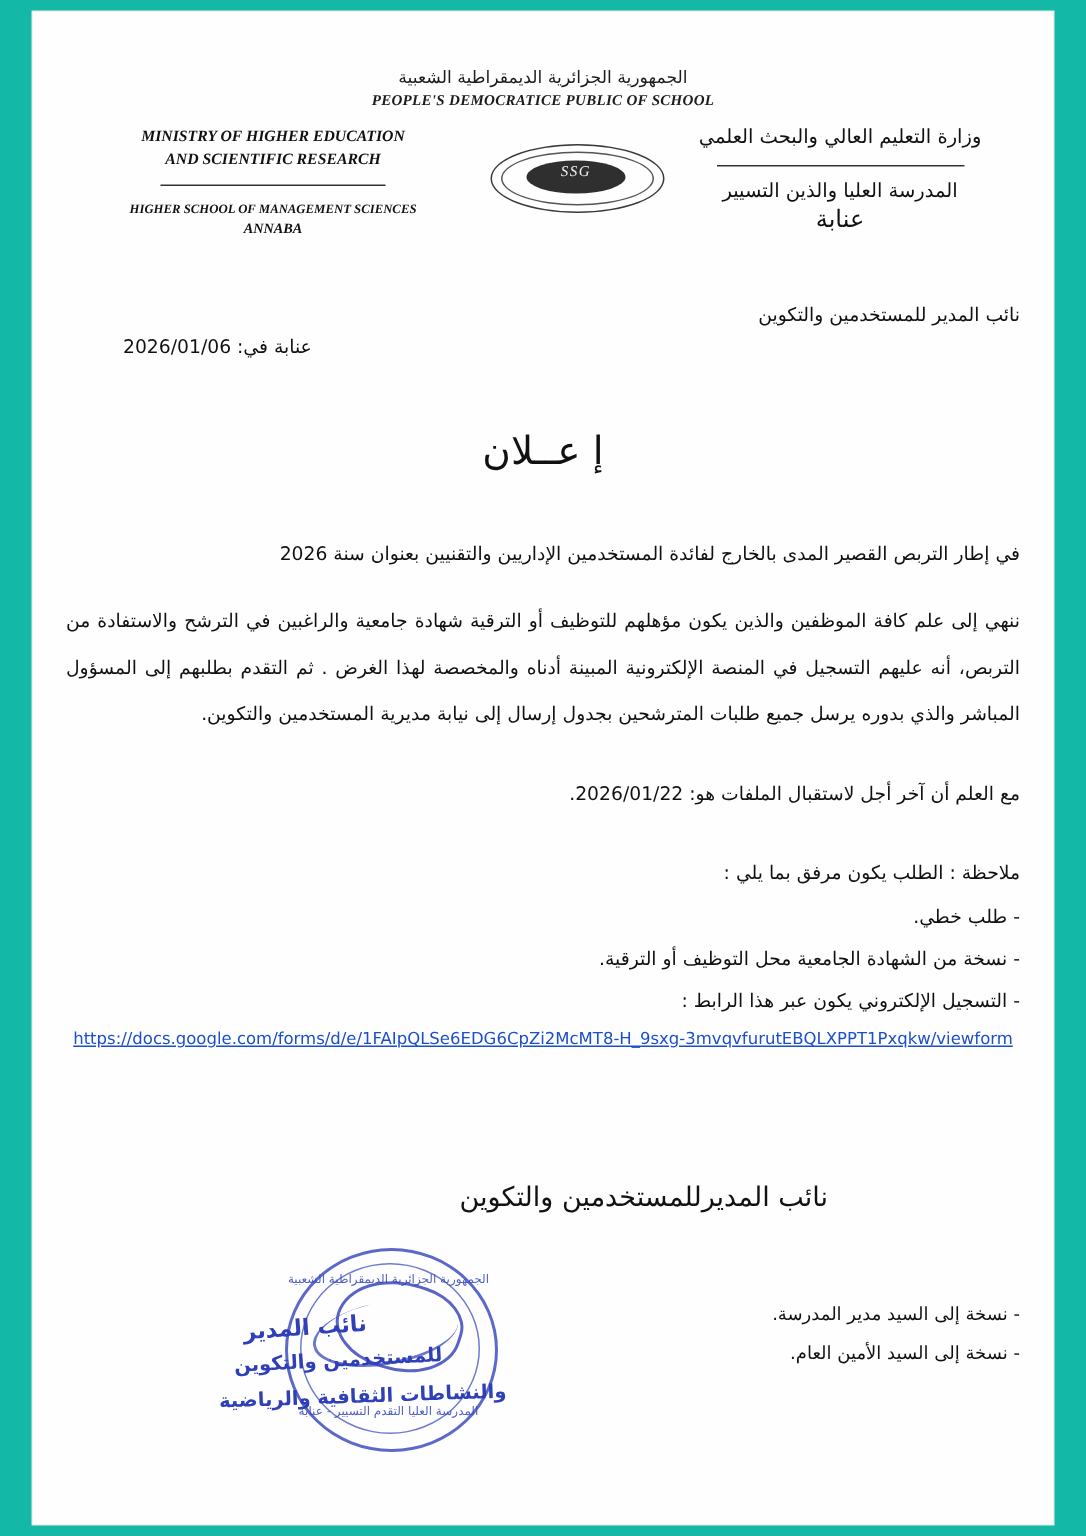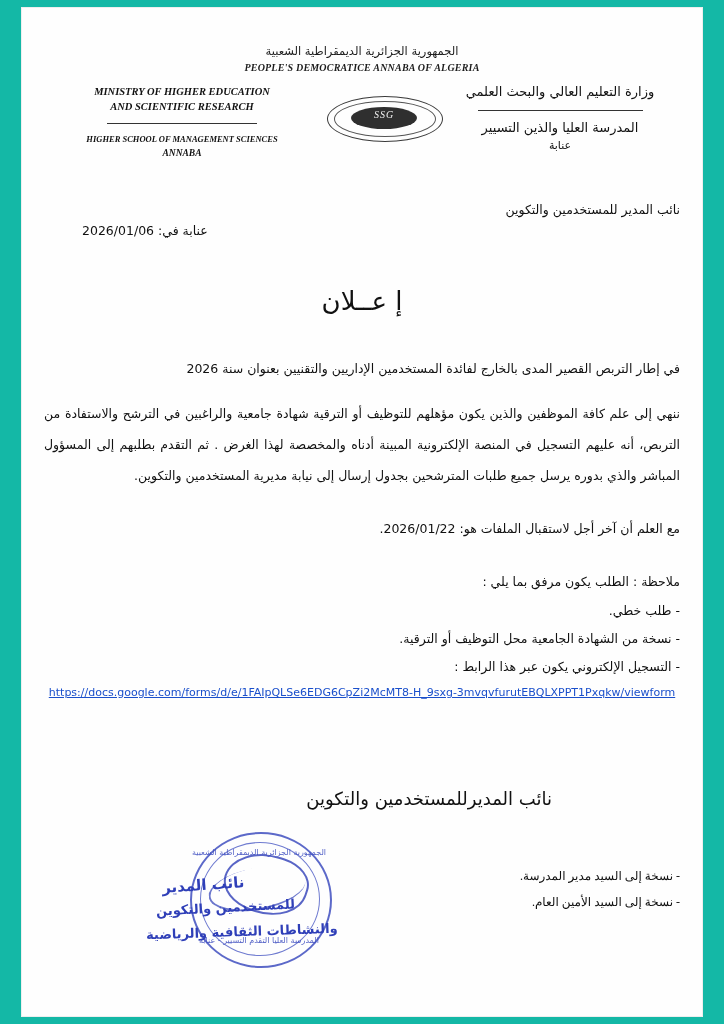--- a/index.html
+++ b/index.html
@@ -104,21 +104,21 @@
     width: 165px;
     height: 1px;
     background: #333;
     margin: 8px auto 7px auto;
   }
   .hdr-right .r2 {
     font-size: 13px;
     line-height: 19px;
   }
   .hdr-right .r3 {
-    font-size: 11px;
+    font-size: 16px;
     line-height: 18px;
   }
 
   
   .seal {
     position: absolute;
     left: 305px;
     top: 88px;
     width: 116px;
     height: 46px;
@@ -243,21 +243,20 @@
   .copies {
     position: absolute;
     right: 22px;
     top: 855px;
     width: 260px;
     direction: rtl;
     text-align: right;
     font-size: 12px;
     line-height: 26px;
     color: #111;
-    font-family: Liberation Serif, serif;
   }
 
   
   .stamp {
     position: absolute;
     left: 110px;
     top: 820px;
     width: 260px;
     height: 140px;
   }
@@ -332,21 +331,21 @@
     opacity: .7;
   }
 </style>
 </head>
 <body>
 
 <div class="page">
   <div class="sheet">
 
     <div class="hdr-center-ar">الجمهورية الجزائرية الديمقراطية الشعبية</div>
-    <div class="hdr-center-en">PEOPLE'S DEMOCRATICE ANNABA OF ALGERIA</div>
+    <div class="hdr-center-en">PEOPLE'S DEMOCRATICE PUBLIC OF SCHOOL</div>
 
     <div class="hdr-left">
       <div class="l1">MINISTRY OF HIGHER EDUCATION</div>
       <div class="l1">AND SCIENTIFIC RESEARCH</div>
       <div class="rule"></div>
       <div class="l2">HIGHER SCHOOL OF MANAGEMENT SCIENCES</div>
       <div class="l3">ANNABA</div>
     </div>
 
     <div class="seal">

